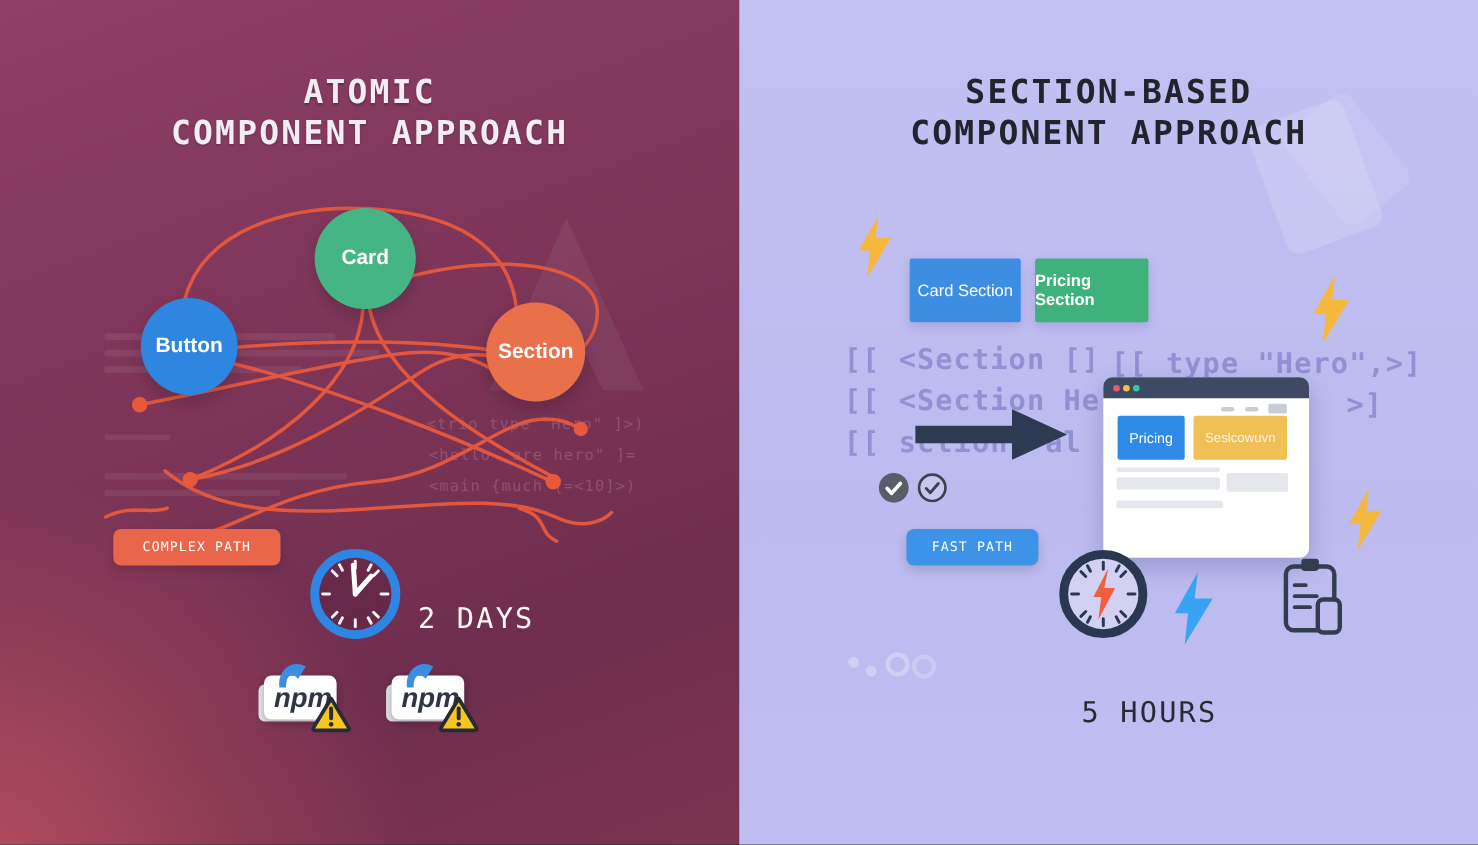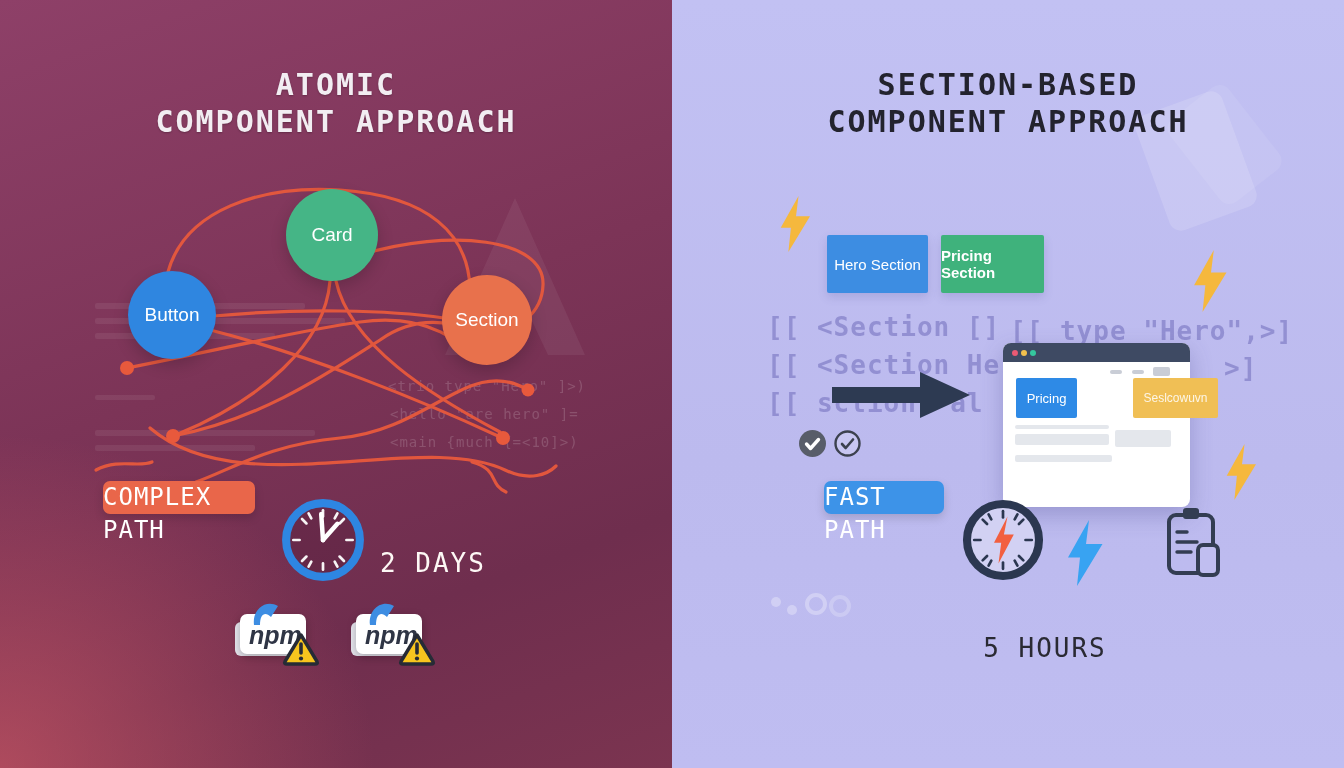--- a/index.html
+++ b/index.html
@@ -13,27 +13,27 @@
       linear-gradient(160deg,#8e4068 0%,#7c3457 45%,#6f2e4e 75%,#7b3450 100%);}
   .panel-right{position:absolute;left:672px;top:0;width:672px;height:768px;overflow:hidden;
     background:linear-gradient(180deg,#c2c1f3 0%,#bcbaee 60%,#bfbdf1 100%);}
 
   .title{position:absolute;left:0;top:66px;width:672px;text-align:center;
     font-size:30px;font-weight:700;letter-spacing:2px;line-height:37px;}
   .title-left{color:#f2edf2;text-shadow:0 1px 2px rgba(0,0,0,.25);}
   .title-right{color:#23232e;}
 
   .node{position:absolute;border-radius:50%;display:flex;align-items:center;justify-content:center;
-    color:#fff;font-family:"Liberation Sans",sans-serif;font-size:19px;box-shadow:0 6px 16px rgba(0,0,0,.18);}
+    color:#fff;font-family:"Liberation Sans",sans-serif;font-size:19px;box-shadow:0 6px 16px rgba(0,0,0,.18);font-weight:bold;}
   .node-card{left:286px;top:189px;width:92px;height:92px;background:#45b586;}
   .node-button{left:128px;top:271px;width:88px;height:88px;background:#2f86e0;}
   .node-section{left:442px;top:275px;width:90px;height:90px;background:#e8714c;}
 
-  .badge{position:absolute;height:33px;line-height:33px;border-radius:7px;
-    color:#fff;font-size:24px;letter-spacing:1px;box-shadow:0 4px 10px rgba(0,0,0,.15);}
+  .badge{position:absolute;height:33px;line-height:33px;text-align:center;border-radius:7px;
+    color:#fff;font-size:12px;letter-spacing:1px;box-shadow:0 4px 10px rgba(0,0,0,.15);}
   .badge-complex{left:103px;top:481px;width:152px;background:#e9664a;}
   .badge-fast{left:118px;top:481px;width:120px;background:#3d93e8;margin-left:34px;}
 
   .duration-left{position:absolute;left:380px;top:548px;font-size:26px;letter-spacing:2px;color:#fdf8f5;}
   .duration-right{position:absolute;left:273px;top:633px;width:200px;text-align:center;
     font-size:26px;letter-spacing:2px;color:#2a2a33;}
 
   .ghostcode-left{position:absolute;color:rgba(255,255,255,.16);font-size:14px;letter-spacing:1px;white-space:pre;}
   .ghostbar{position:absolute;background:rgba(255,255,255,.07);border-radius:2px;}
   .ghostcode-right{position:absolute;color:rgba(104,100,182,.5);font-size:26px;font-weight:700;letter-spacing:1px;white-space:pre;}
@@ -58,21 +58,21 @@
 
   
   .browser{position:absolute;left:331px;top:343px;width:187px;height:164px;background:#fff;border-radius:8px;
     box-shadow:0 8px 22px rgba(70,70,140,.30);}
   .browser .bar{position:absolute;left:0;top:0;width:187px;height:19px;background:#3e4a63;border-radius:8px 8px 0 0;}
   .browser .dot{position:absolute;top:7px;width:6px;height:6px;border-radius:50%;}
   .browser .navdash{position:absolute;background:#c9cdd6;border-radius:2px;}
   .browser .blk{position:absolute;top:35px;height:40px;display:flex;align-items:center;justify-content:center;
     color:#fff;font-family:"Liberation Sans",sans-serif;font-size:13px;border-radius:2px;}
   .browser .blk-pricing{left:13px;width:61px;background:#2e8ae6;}
-  .browser .blk-yellow{left:82px;width:85px;background:#f0bf55;font-size:12px;margin-left:48px;}
+  .browser .blk-yellow{left:82px;width:85px;background:#f0bf55;font-size:12px;}
   .browser .skel{position:absolute;background:#e4e7ec;border-radius:2px;}
 
   .check{position:absolute;}
 
   .lightning{position:absolute;}
   .dots-ghost{position:absolute;}
   .faint-card{position:absolute;background:rgba(255,255,255,.26);border-radius:12px;}
 </style>
 </head>
 <body>
@@ -218,21 +218,21 @@
       <polygon points="14,0 0,25 8,25 6,44 23,16 12,16" fill="#f5b83d"></polygon>
     </svg>
     <svg class="lightning" style="left:520px;top:250px;" width="38" height="62" viewBox="0 0 24 44">
       <polygon points="14,0 0,25 8,25 6,44 23,16 12,16" fill="#f5b83d"></polygon>
     </svg>
     <svg class="lightning" style="left:552px;top:444px;" width="36" height="56" viewBox="0 0 24 44">
       <polygon points="14,0 0,25 8,25 6,44 23,16 12,16" fill="#f5b83d"></polygon>
     </svg>
 
     <div class="sec-block sec-hero">
-      <span>Hero Section</span>
+      <span>Card Section</span>
     </div>
     <div class="sec-block sec-pricing">
       <span>Pricing Section</span>
     </div>
 
     <svg class="abs" style="left:160px;top:368px;" width="140" height="54" viewBox="0 0 140 54">
       <polygon points="0,19 88,19 88,4 138,27 88,50 88,35 0,35" fill="#2d3a52"></polygon>
     </svg>
 
     <svg class="check" style="left:126px;top:429px;" width="29" height="29" viewBox="0 0 29 29">

